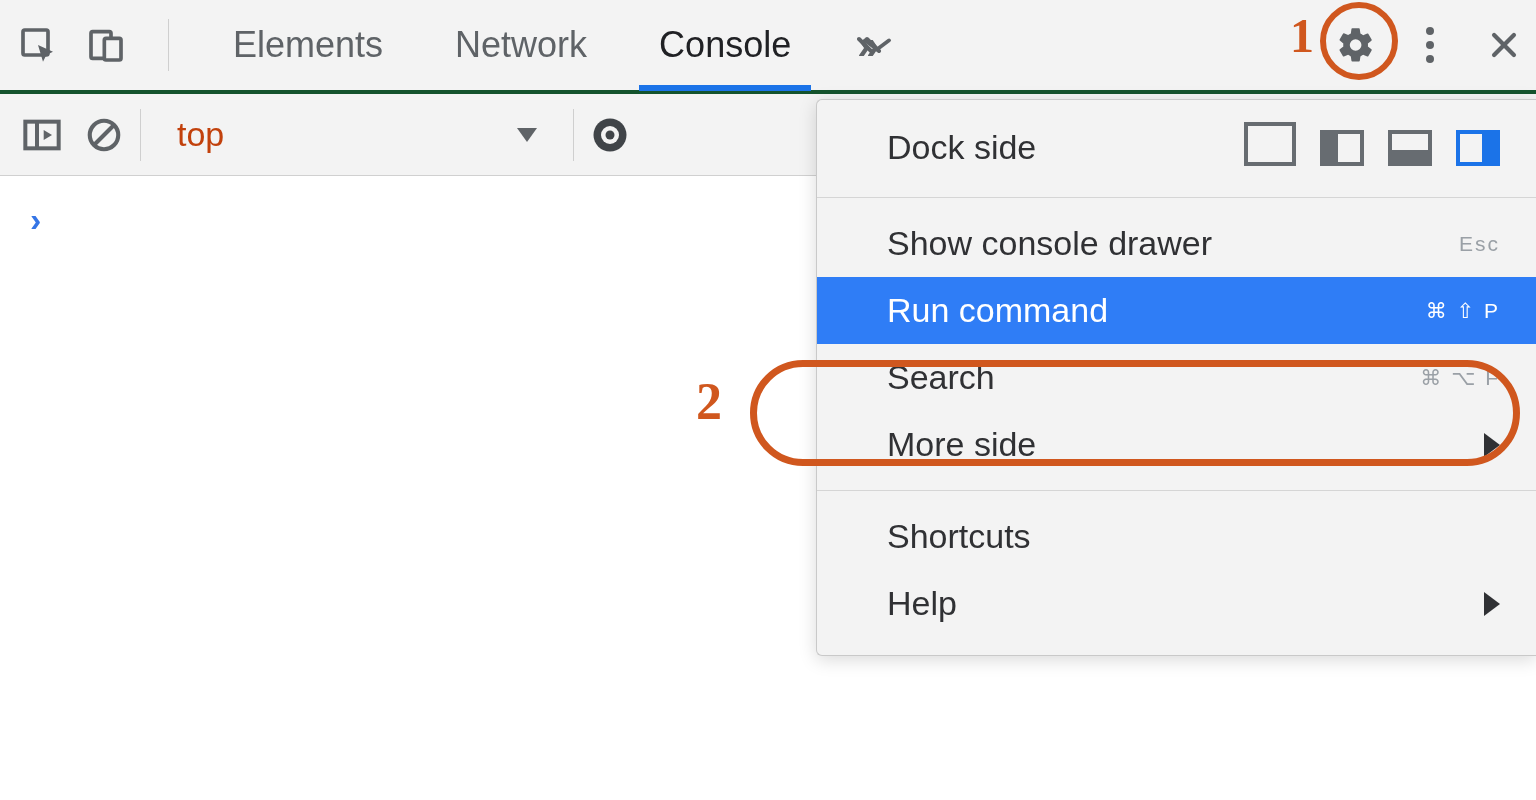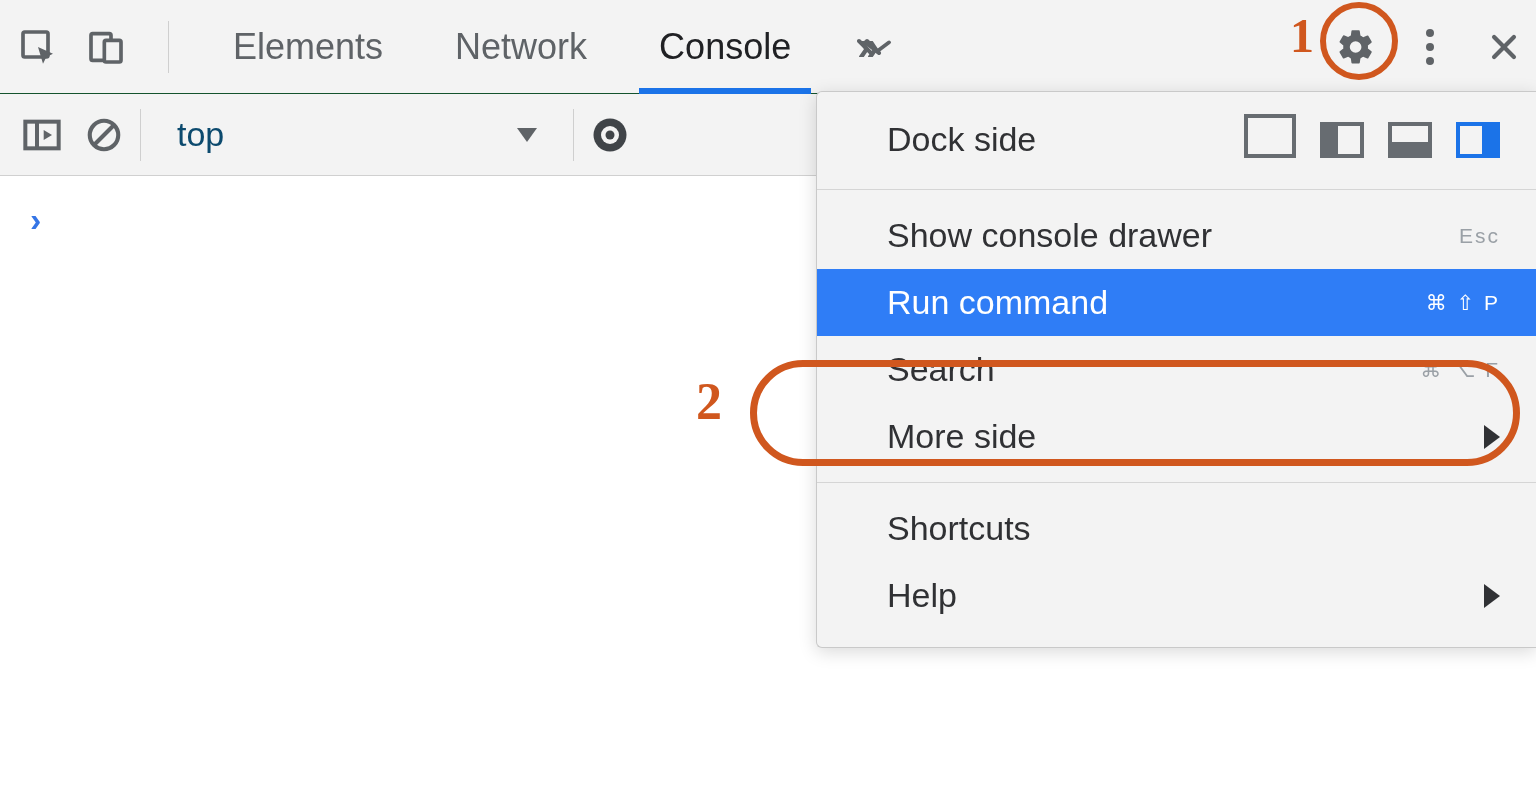--- a/index.html
+++ b/index.html
@@ -9,21 +9,21 @@
       width: 1536px;
       height: 800px;
       overflow: hidden;
       position: relative;
     }
     .toolbar {
       display: flex;
       align-items: center;
       height: 94px;
       background: #f3f3f3;
-      border-bottom: 1px solid #14532d;
+      border-bottom: 4px solid #14532d;
       padding: 0 12px 0 18px;
       position: relative;
     }
     .toolbar .left-icons {
       display: flex;
       align-items: center;
       gap: 28px;
       padding-right: 34px;
     }
     .v-divider {
@@ -81,21 +81,21 @@
       height: 82px;
       background: #f3f3f3;
       border-bottom: 1px solid #d0d0d0;
       padding: 0 22px;
     }
     .subbar .v-divider { margin: 0 16px; }
     .context-select {
       display: flex;
       align-items: center;
       font-size: 34px;
-      color: #0c4a6e;
+      color: #c2410c;
       padding: 0 20px;
       width: 400px;
       justify-content: space-between;
     }
     .tri-down {
       width: 0; height: 0;
       border-left: 10px solid transparent;
       border-right: 10px solid transparent;
       border-top: 14px solid #5f6367;
     }
@@ -103,21 +103,21 @@
       padding: 24px 30px;
     }
     .prompt {
       color: #3575e6;
       font-size: 34px;
       font-weight: 700;
     }
     
     .menu {
       position: absolute;
-      top: 91px;
+      top: 99px;
       right: 0;
       width: 720px;
       background: #f3f3f3;
       border: 1px solid #c9c9c9;
       border-right: none;
       border-radius: 6px 0 0 6px;
       box-shadow: 0 4px 18px rgba(0,0,0,0.15);
       padding: 18px 0;
       z-index: 10;
     }

